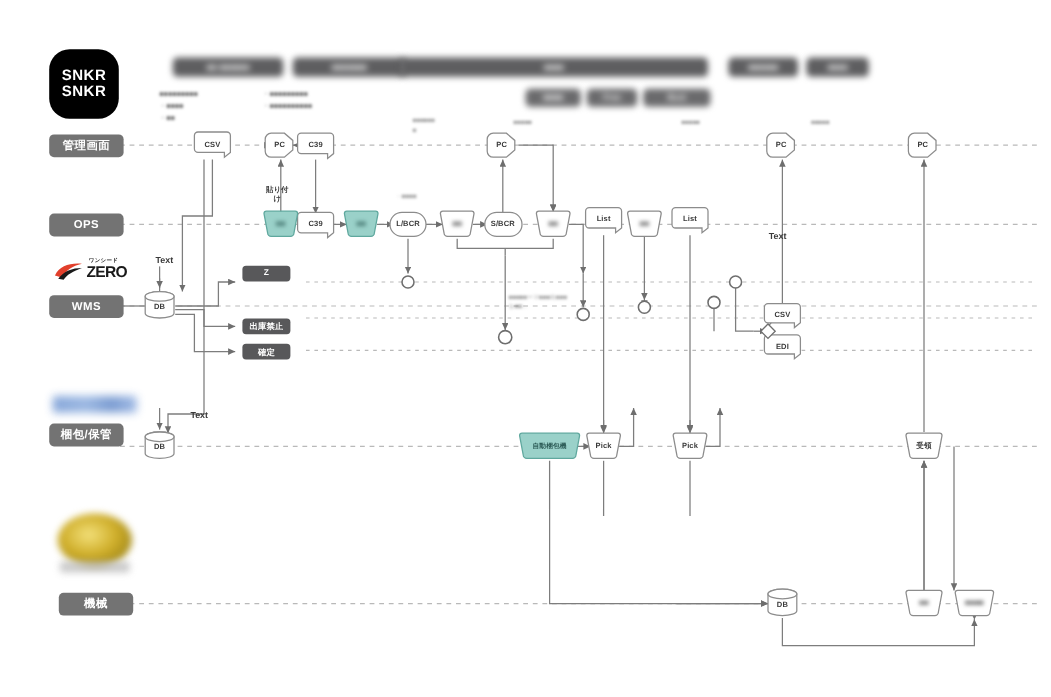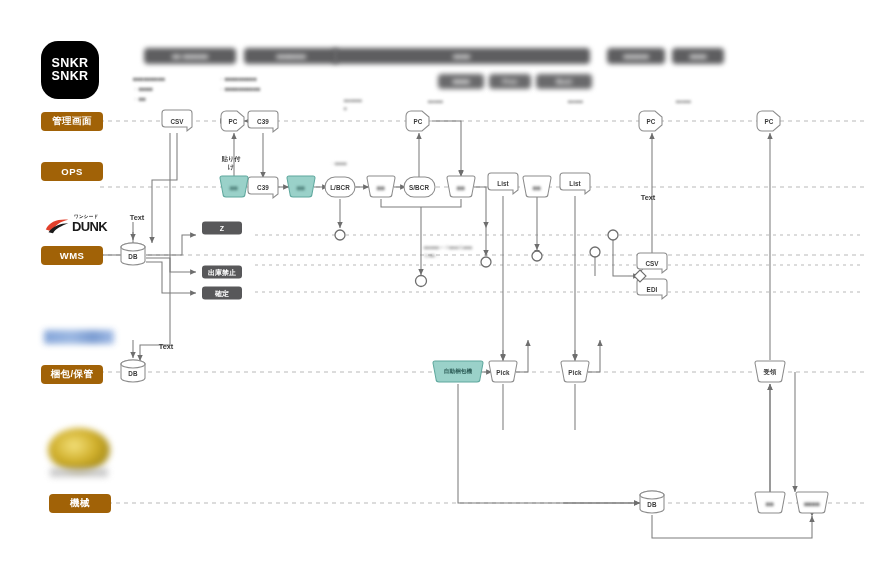--- a/index.html
+++ b/index.html
@@ -8,21 +8,21 @@
   #canvas{position:absolute;left:0;top:0;width:776px;height:581px;}
   svg.layer{position:absolute;left:0;top:0;width:876px;height:581px;pointer-events:none;}
 
   
   .logo{position:absolute;left:41px;top:41px;width:58px;height:58px;background:#000;
         border-radius:17px;display:flex;flex-direction:column;align-items:center;
         justify-content:center;color:#fff;line-height:1.02;}
   .logo span{font-size:12.5px;font-weight:700;letter-spacing:.4px;}
 
   
-  .lane-pill{position:absolute;background:#a16207;color:#fff;border-radius:4px;
+  .lane-pill{position:absolute;background:#737373;color:#fff;border-radius:4px;
              display:flex;align-items:center;justify-content:center;
              font-size:9.5px;font-weight:700;letter-spacing:.4px;height:19px;width:62px;}
   
   .tag{position:absolute;background:#58585a;color:#fff;border-radius:3px;
        display:flex;align-items:center;justify-content:center;
        font-size:7px;font-weight:700;height:13px;}
 
   
   .banner{position:absolute;background:#5e5e60;border-radius:4px;height:16px;
           display:flex;align-items:center;justify-content:center;color:#fff;
@@ -249,30 +249,30 @@
     <span>SNKR</span>
     <span>SNKR</span>
   </div>
 
   <div class="zero-logo">
     <svg class="zero-mark" viewBox="0 0 30 20">
       <path d="M2,14 C6,5 16,2 27,3 C18,5 12,9 9,16 Z" fill="#e2402c"></path>
       <path d="M5,17 C10,10 18,7 27,7 C19,10 13,13 10,18 Z" fill="#1a1a1a"></path>
     </svg>
     <div class="zero-small">ワンシード</div>
-    <div class="zero-txt" style="top:5px">DUNK</div>
+    <div class="zero-txt" style="top:5px">ZERO</div>
   </div>
   <div class="blue-logo"></div>
   <div class="gold-logo"></div>
   <div class="gold-cap"></div>
 
   <div class="lane-pill" style="left:41px;top:112px">管理画面</div>
-  <div class="lane-pill" style="left:41px;top:162px">OPS</div>
+  <div class="lane-pill" style="left:41px;top:178px">OPS</div>
   <div class="lane-pill" style="left:41px;top:246px">WMS</div>
-  <div class="lane-pill" style="left:41px;top:365px">梱包/保管</div>
+  <div class="lane-pill" style="left:41px;top:353px">梱包/保管</div>
   <div class="lane-pill" style="left:49px;top:494px">機械</div>
 
   <div class="tag" style="left:202px;top:228px;width:40px;transform:translateY(-50%)">Z</div>
   <div class="tag" style="left:202px;top:272px;width:40px;transform:translateY(-50%)">出庫禁止</div>
   <div class="tag" style="left:202px;top:293px;width:40px;transform:translateY(-50%)">確定</div>
 
   <div class="banner blur" style="left:144px;top:48px;width:92px">■■ ■■■■■■</div>
   <div class="banner blur" style="left:244px;top:48px;width:94px">■■■■■■■</div>
   <div class="banner blur" style="left:333px;top:48px;width:257px">■■■■</div>
   <div class="banner blur" style="left:607px;top:48px;width:58px">■■■■■■</div>

